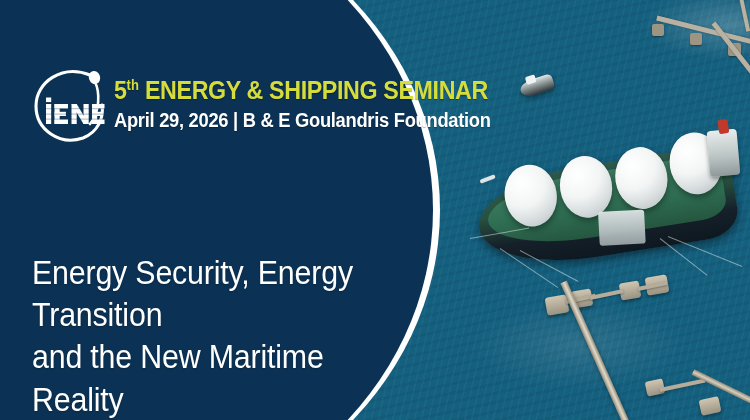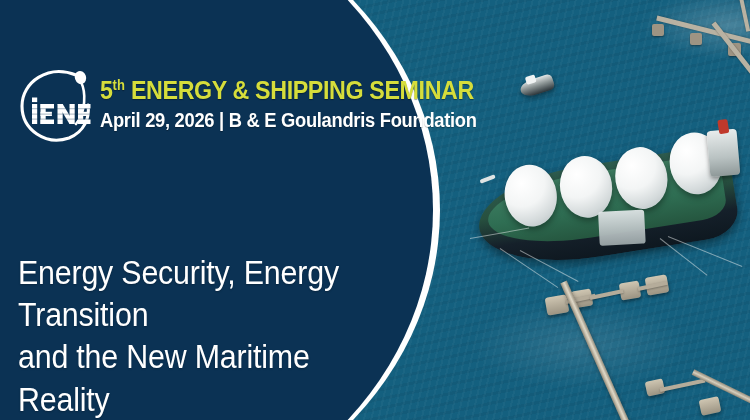--- a/index.html
+++ b/index.html
@@ -130,21 +130,21 @@
   }
   .panel{
     position:absolute;inset:0;
     background:#0b3254;
     border-radius:0 50% 50% 0 / 0 50% 50% 0;
     border-right:7px solid #ffffff;
     box-sizing:border-box;
   }
 
   
-  .content{position:absolute;left:0;top:0;width:440px;height:420px;}
+  .content{position:absolute;left:14px;top:0;width:440px;height:420px;}
 
   .header-row{
     position:absolute;left:14px;top:55px;width:420px;height:98px;
     display:flex;align-items:center;
   }
   .logo{
     position:relative;width:82px;height:92px;flex:0 0 82px;
   }
   .logo svg{display:block;}
 

